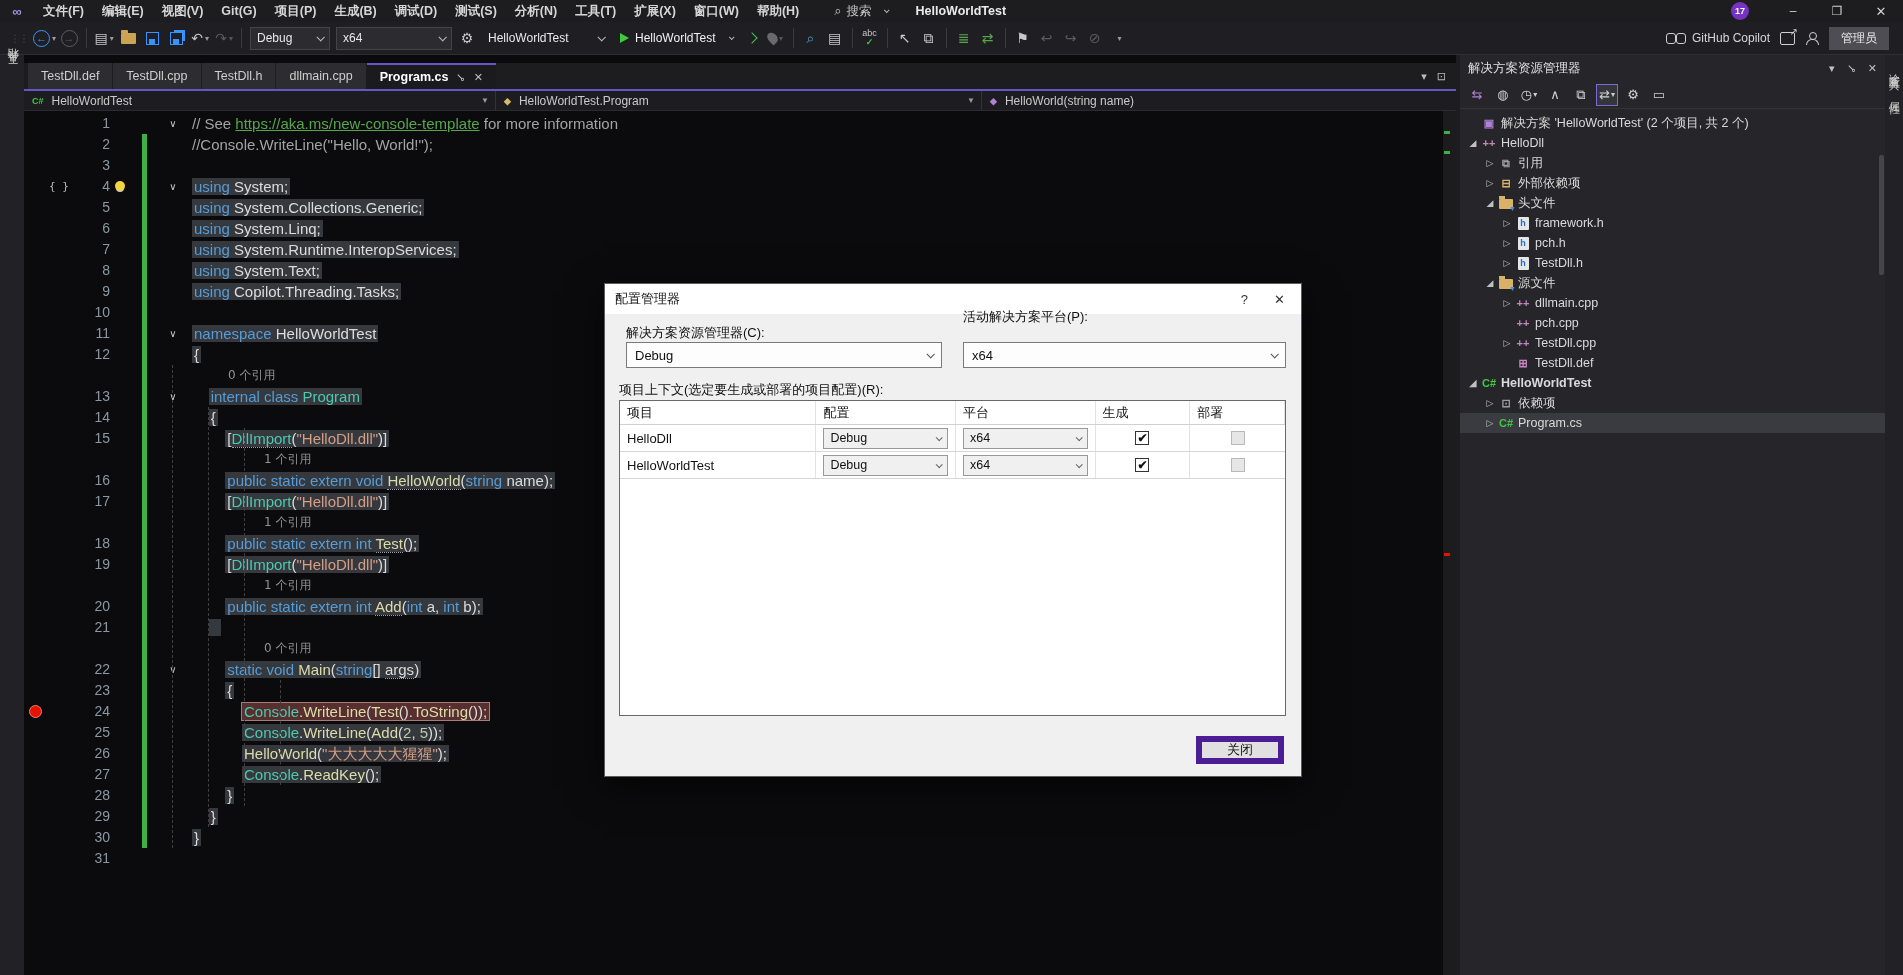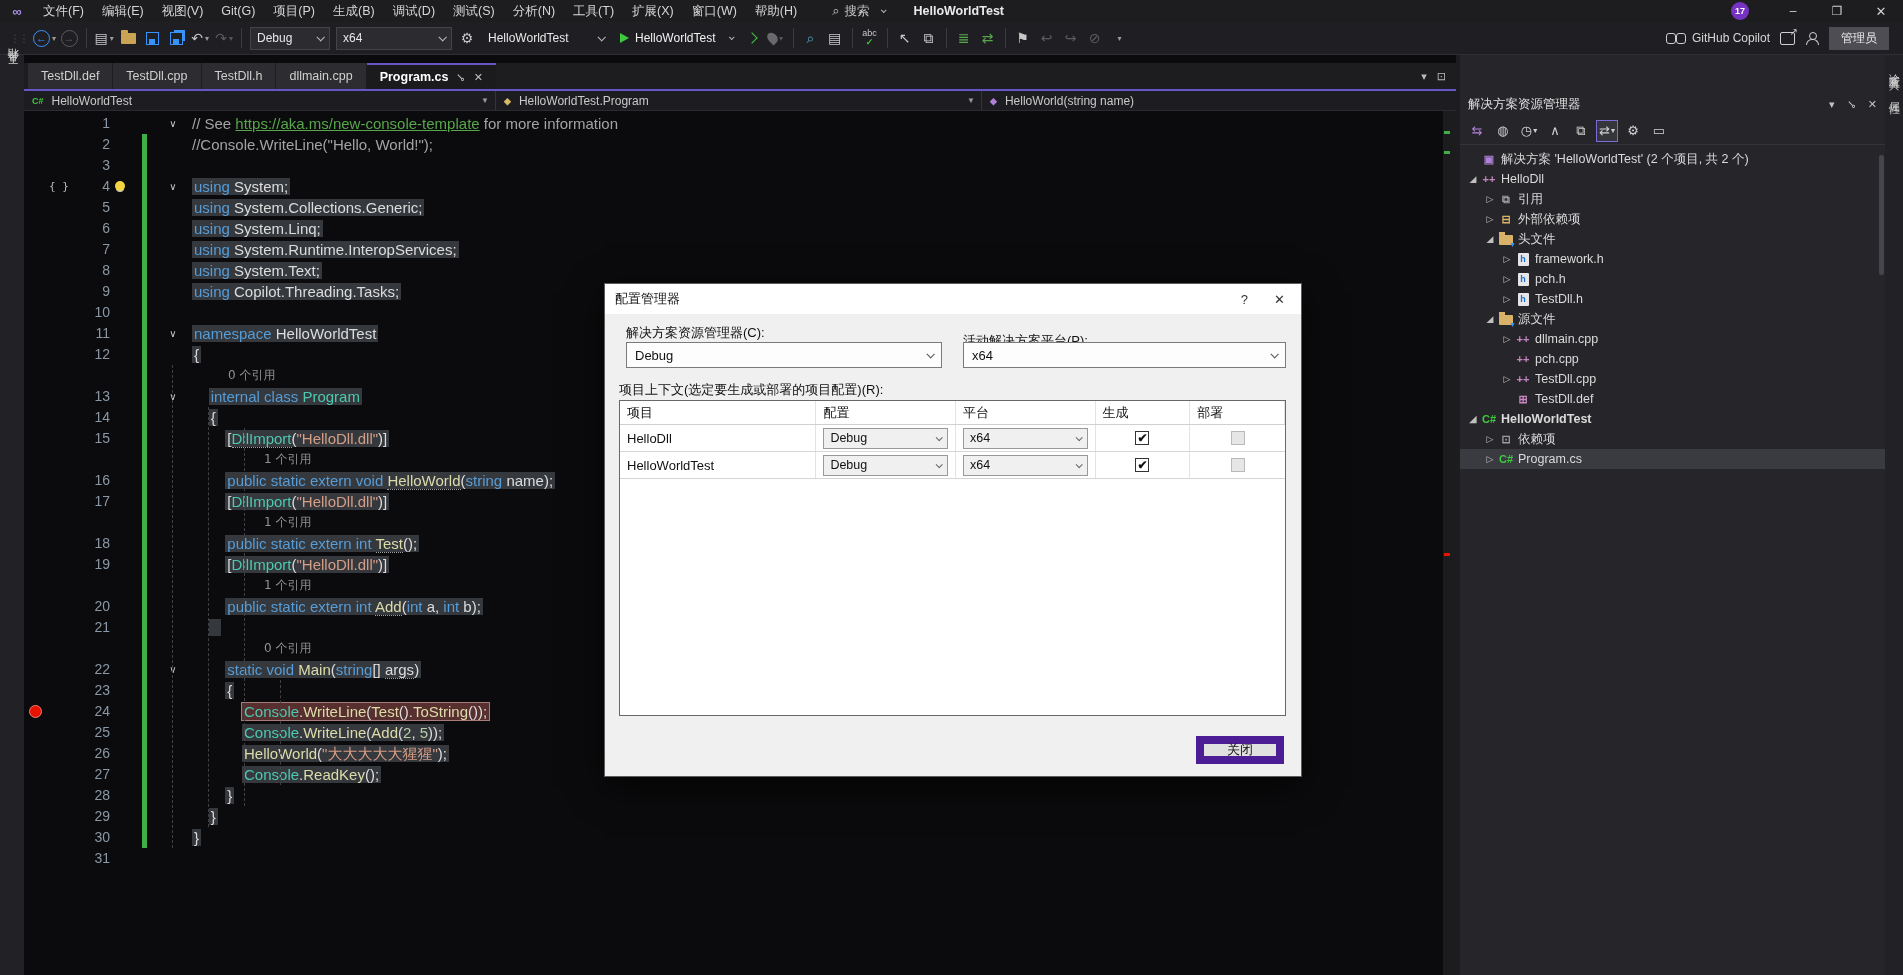--- a/index.html
+++ b/index.html
@@ -2,21 +2,21 @@
 <html><head>
 <meta charset="utf-8">
 <style>
   html,body{margin:0;padding:0;background:#111;}
   *{box-sizing:border-box;font-family:"Liberation Sans",sans-serif;}
   .app{position:relative;width:1903px;height:975px;background:#1e1e1e;overflow:hidden;color:#ccc;}
 
   
   .titlebar{position:absolute;left:0;top:0;right:0;height:22px;background:#1d1d20;display:flex;align-items:center;font-size:12.5px;}
   .vslogo{width:34px;text-align:center;color:#a98ee6;font-weight:bold;font-size:13px;}
-  .menubar{display:flex;height:100%;align-items:center;}
+  .menubar{display:flex;height:100%;align-items:center;font-weight:bold;}
   .menu-item{padding:0 9px;line-height:22px;color:#d6d6d6;cursor:default;}
   .tb-search{display:flex;align-items:center;gap:5px;margin-left:26px;color:#c8c8c8;}
   .tb-search .mag{font-size:13px;}
   .win-title{margin-left:28px;font-weight:bold;color:#eaeaea;}
   .tb-right{margin-left:auto;display:flex;align-items:center;height:100%;}
   .avatar{width:18px;height:18px;border-radius:50%;background:#7633c2;color:#fff;font-size:9px;font-weight:bold;display:flex;align-items:center;justify-content:center;margin-right:22px;}
   .winbtn{width:44px;height:22px;display:flex;align-items:center;justify-content:center;color:#d0d0d0;font-size:12px;}
   .winbtn.close{font-size:13px;}
 
   
@@ -92,21 +92,21 @@
   .kw{color:#569CD6;} .ty{color:#4EC9B0;} .m{color:#DCDCAA;} .s{color:#D69D85;}
   .c{color:#a3a3a3;} .cu{color:#57A64A;text-decoration:underline;} .p{color:#DCDCDC;} .n2{color:#B5CEA8;}
   .u{border-bottom:1px dotted #a0a0a0;}
   .lens{font-family:"DejaVu Sans",sans-serif;font-size:12px;color:#919191;}
   .guide{position:absolute;width:0;border-left:1px dashed #3f3f44;}
   .ed-scroll{position:absolute;right:0;top:0;width:13px;bottom:0;background:#1c1c1f;}
   .edmark{position:absolute;width:6px;height:3px;left:1px;}
 
   
   .sx{position:absolute;right:18px;top:55px;width:429px;bottom:0;background:#26262a;border-left:4px solid #1d1d20;font-size:12.5px;}
-  .sx-title{height:26px;display:flex;align-items:center;padding:0 8px;color:#e0e0e0;margin-top:36px;}
+  .sx-title{height:26px;display:flex;align-items:center;padding:0 8px;color:#e0e0e0;}
   .sx-title .ticons{margin-left:auto;display:flex;gap:12px;color:#c0c0c0;font-size:11px;align-items:center;}
   .sx-tools{height:28px;display:flex;align-items:center;padding:0 6px;gap:4px;border-bottom:1px solid #333338;}
   .sxi{min-width:22px;height:22px;display:flex;align-items:center;justify-content:center;color:#d0d0d0;font-size:13px;}
   .sxi.sel{border:1px solid #7a6bd8;background:#35353c;}
   .sxi .mini-arrow{font-size:8px;margin-left:1px;}
   .sx-search{margin:5px 6px;height:23px;background:#2b2b30;border:1px solid #3a3a40;display:flex;align-items:center;padding:0 7px;color:#8f8f94;font-size:12px;}
   .sx-search .mag{margin-left:auto;color:#c0c0c0;font-size:13px;}
   .tree{margin-top:4px;}
   .trow{height:20px;display:flex;align-items:center;color:#dadada;white-space:nowrap;}
   .trow.sel{background:#3a3a41;}
@@ -128,21 +128,21 @@
   .dcombo .chev{border-color:#555;margin-left:auto;}
   .dtable{position:absolute;left:14px;top:116px;width:667px;height:316px;background:#fff;border:1px solid #686868;}
   .dt-head{display:flex;height:24px;border-bottom:1px solid #d0d0d0;}
   .dt-hcell{border-right:1px solid #e3e3e3;padding:3px 7px;font-size:13px;color:#111;}
   .dt-row{display:flex;height:27px;border-bottom:1px solid #d6d6d6;align-items:stretch;}
   .dt-cell{border-right:1px solid #e3e3e3;padding:4px 7px;display:flex;align-items:center;font-size:13px;color:#111;}
   .cellcombo{flex:1;height:21px;background:#f0f0f0;border:1px solid #999;display:flex;align-items:center;padding:0 6px;font-size:12.5px;}
   .cellcombo .chev{border-color:#666;width:5px;height:5px;margin-left:auto;}
   .dchk{width:14px;height:14px;border:1px solid #333;background:#fff;margin:0 auto;display:flex;align-items:center;justify-content:center;font-size:12px;font-weight:bold;color:#111;}
   .dchk.off{border-color:#b9b9b9;background:#e6e6e6;}
-  .dlg-close{position:absolute;left:591px;top:452px;width:88px;height:28px;background:#e1e1e1;border:8px solid #4c1d95;display:flex;align-items:center;justify-content:center;color:#111;font-size:13px;}
+  .dlg-close{position:absolute;left:591px;top:452px;width:88px;height:28px;background:#e1e1e1;border:6px solid #4c1d95;display:flex;align-items:center;justify-content:center;color:#111;font-size:13px;}
 </style>
 </head>
 <body>
 
 <div class="app">
 
   <div class="titlebar">
     <span class="vslogo">∞</span>
     <nav class="menubar" id="menubar">
         <span class="menu-item">文件(F)</span>
@@ -463,21 +463,21 @@
       <span class="dbtns">
         <span>?</span>
         <span>✕</span>
       </span>
     </div>
     <div class="dlg-label" style="left:21px;top:40px">解决方案资源管理器(C):</div>
     <div class="dcombo" style="left:21px;top:58px;width:316px">
       <span>Debug</span>
         <span class="chev"></span>
     </div>
-    <div class="dlg-label" style="left:358px;top:48px">活动解决方案平台(P):</div>
+    <div class="dlg-label" style="left:358px;top:24px">活动解决方案平台(P):</div>
     <div class="dcombo" style="left:358px;top:58px;width:323px">
       <span>x64</span>
         <span class="chev"></span>
     </div>
     <div class="dlg-label" style="left:14px;top:97px">项目上下文(选定要生成或部署的项目配置)(R):</div>
     <div class="dtable" id="dtable">
         <div class="dt-head">
           <span class="dt-hcell" style="width: 197px;">项目</span>
           <span class="dt-hcell" style="width: 140px;">配置</span>
           <span class="dt-hcell" style="width: 140px;">平台</span>

